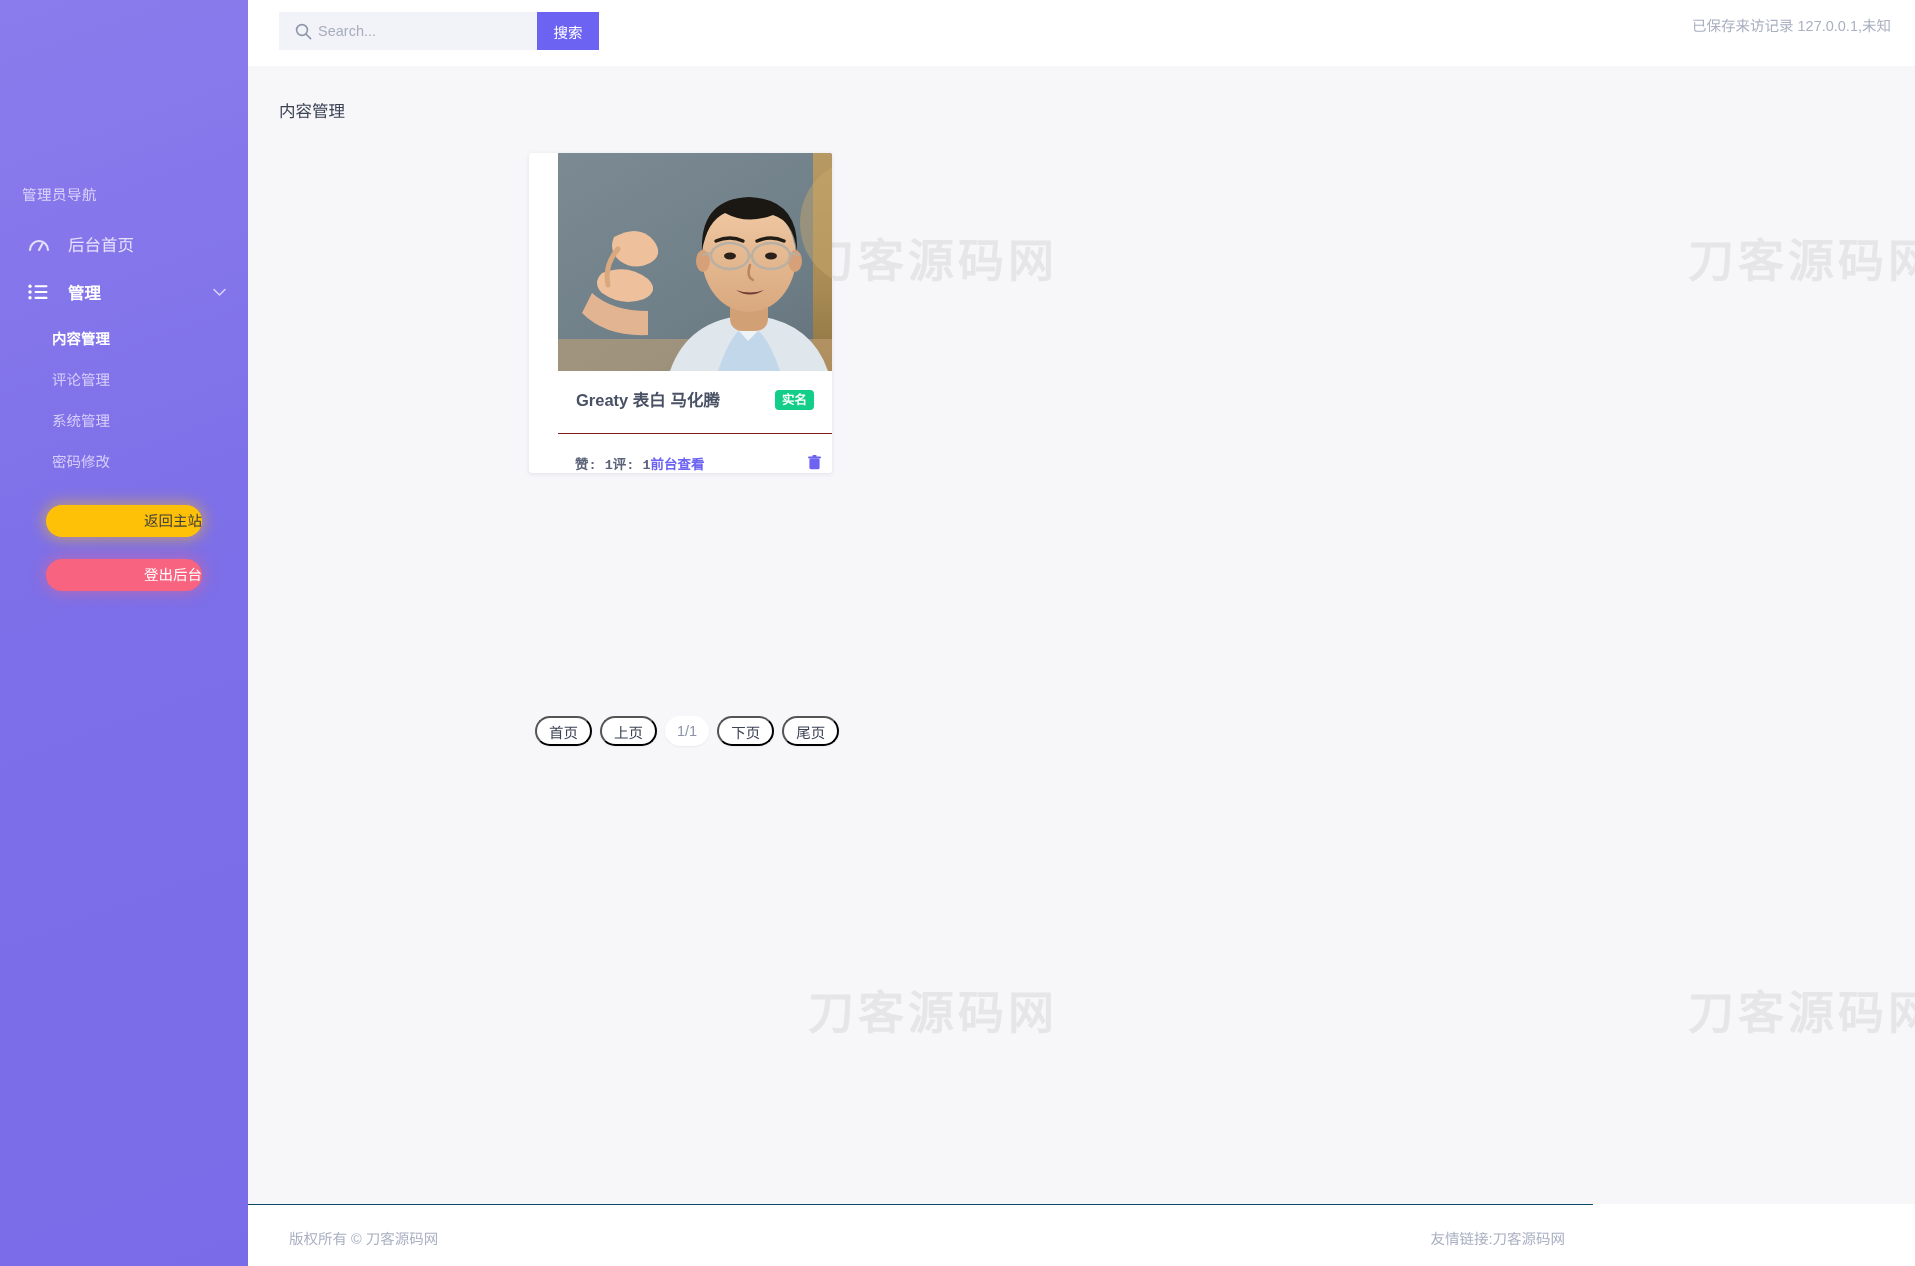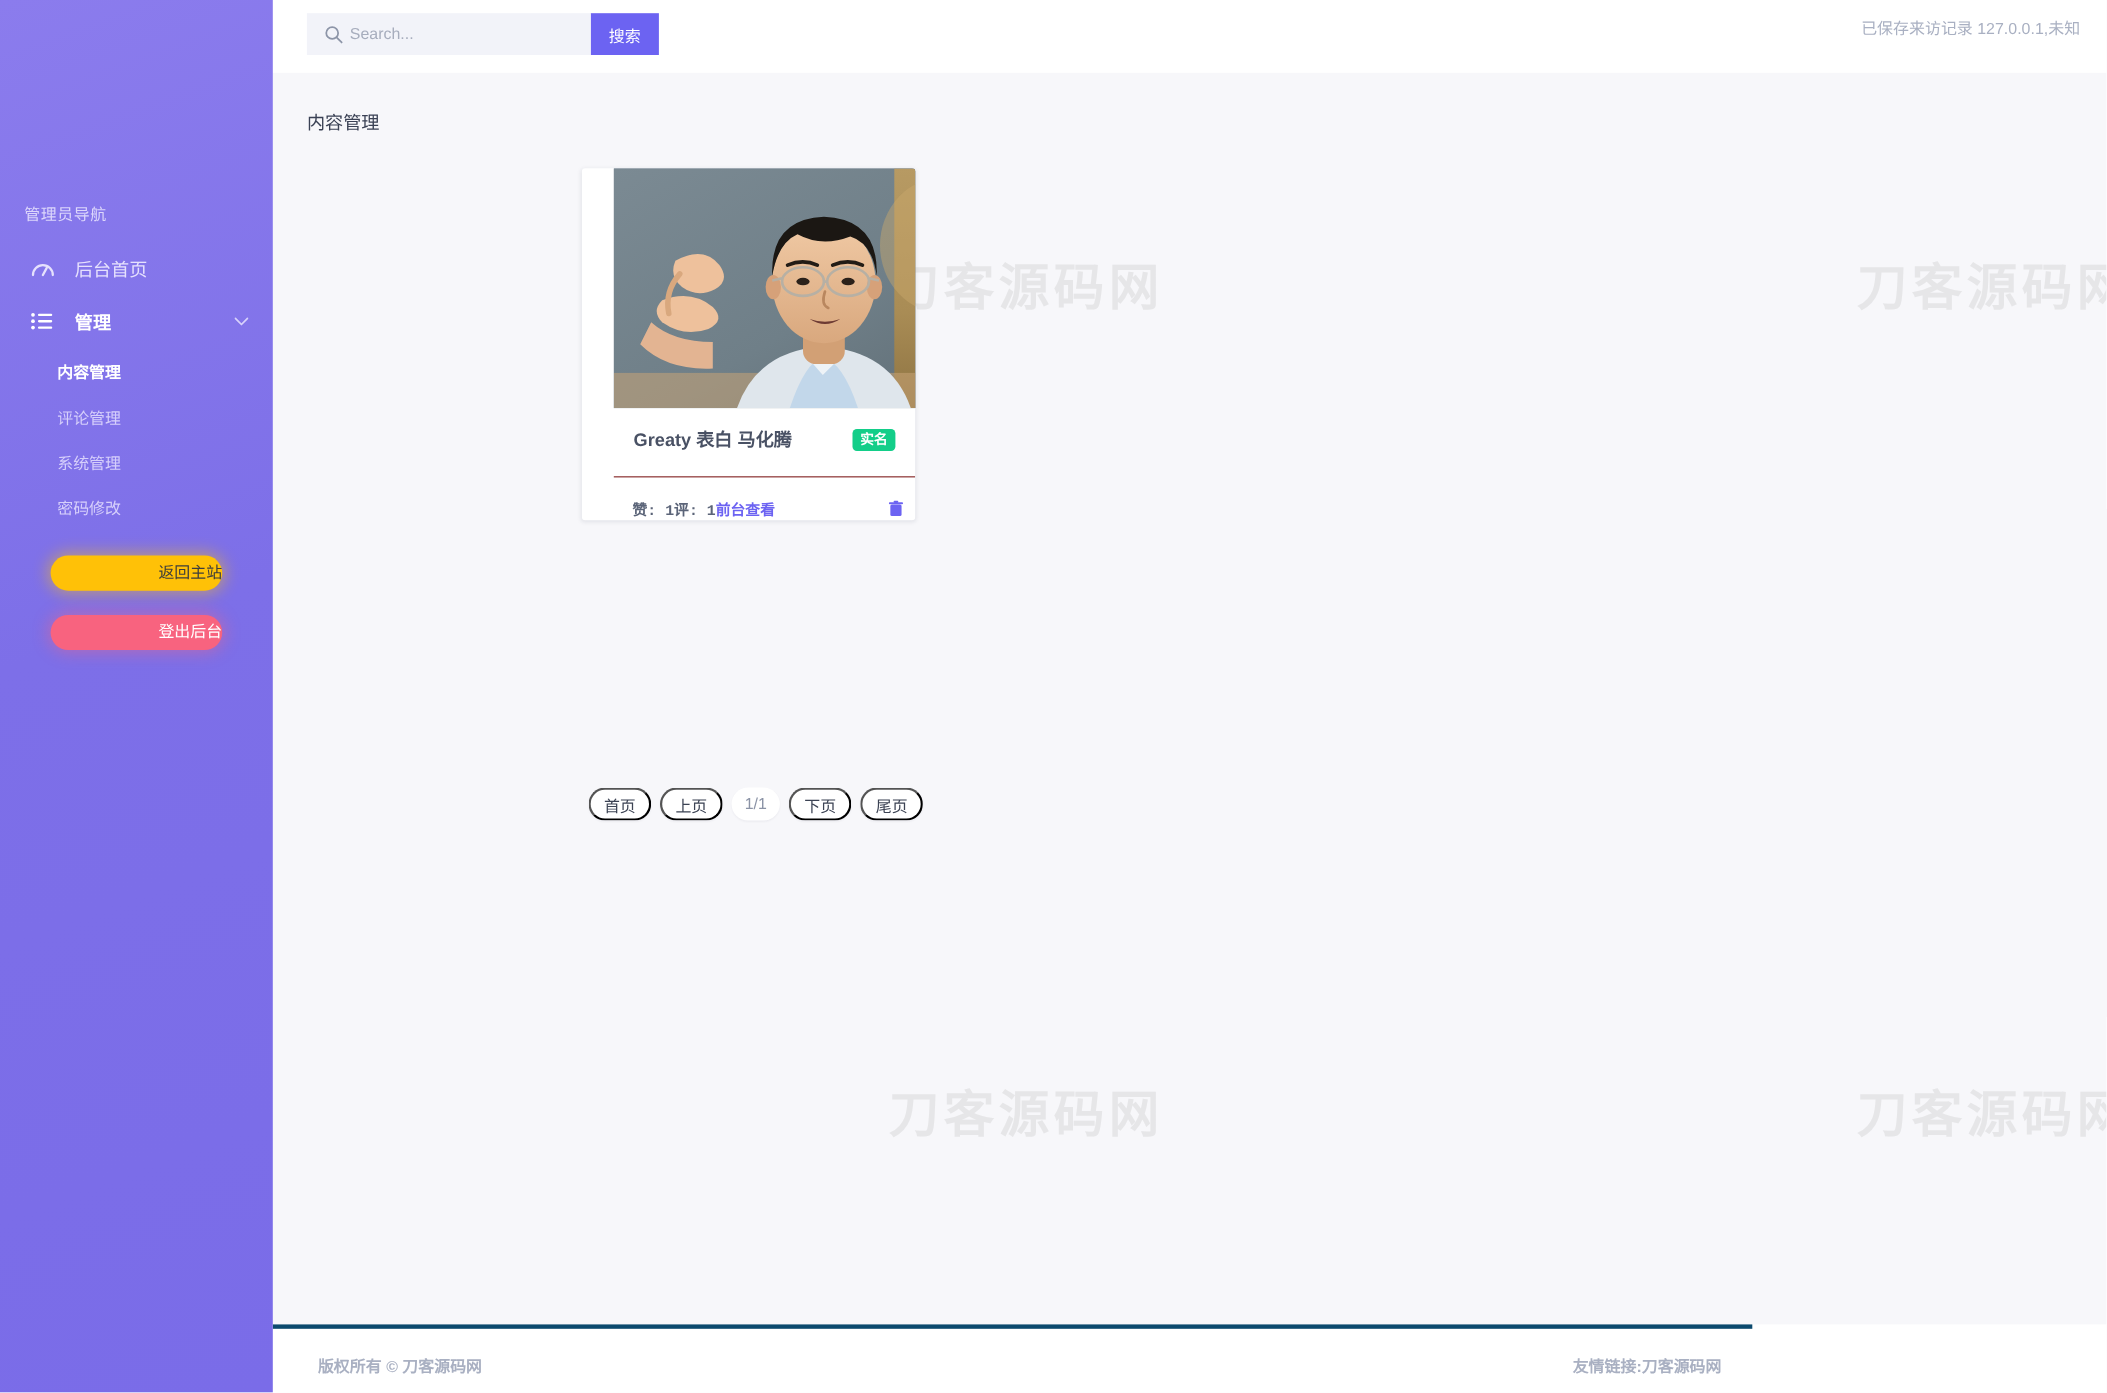--- a/index.html
+++ b/index.html
@@ -284,22 +284,21 @@
     box-shadow: 0 1px 2px rgba(33,40,70,.06);
     white-space: nowrap;
   }
   .pg.pg-indicator { color: #8b93a6; cursor: default; }
 
   
   .footer {
     position: absolute; left: 248px; top: 1204px;
     width: 1345px; height: 62px;
     background: #ffffff;
-    border-top: 4px solid #0c4a6e;
-    font-weight: bold;
+    border-top: 1px solid #0c4a6e;
   }
   .footer-left {
     position: absolute; left: 41px; top: 22px;
     font-size: 14.5px; color: #a9b0c2;
   }
   .footer-right {
     position: absolute; right: 28px; top: 22px;
     font-size: 14.5px; color: #a9b0c2;
   }
 </style>

